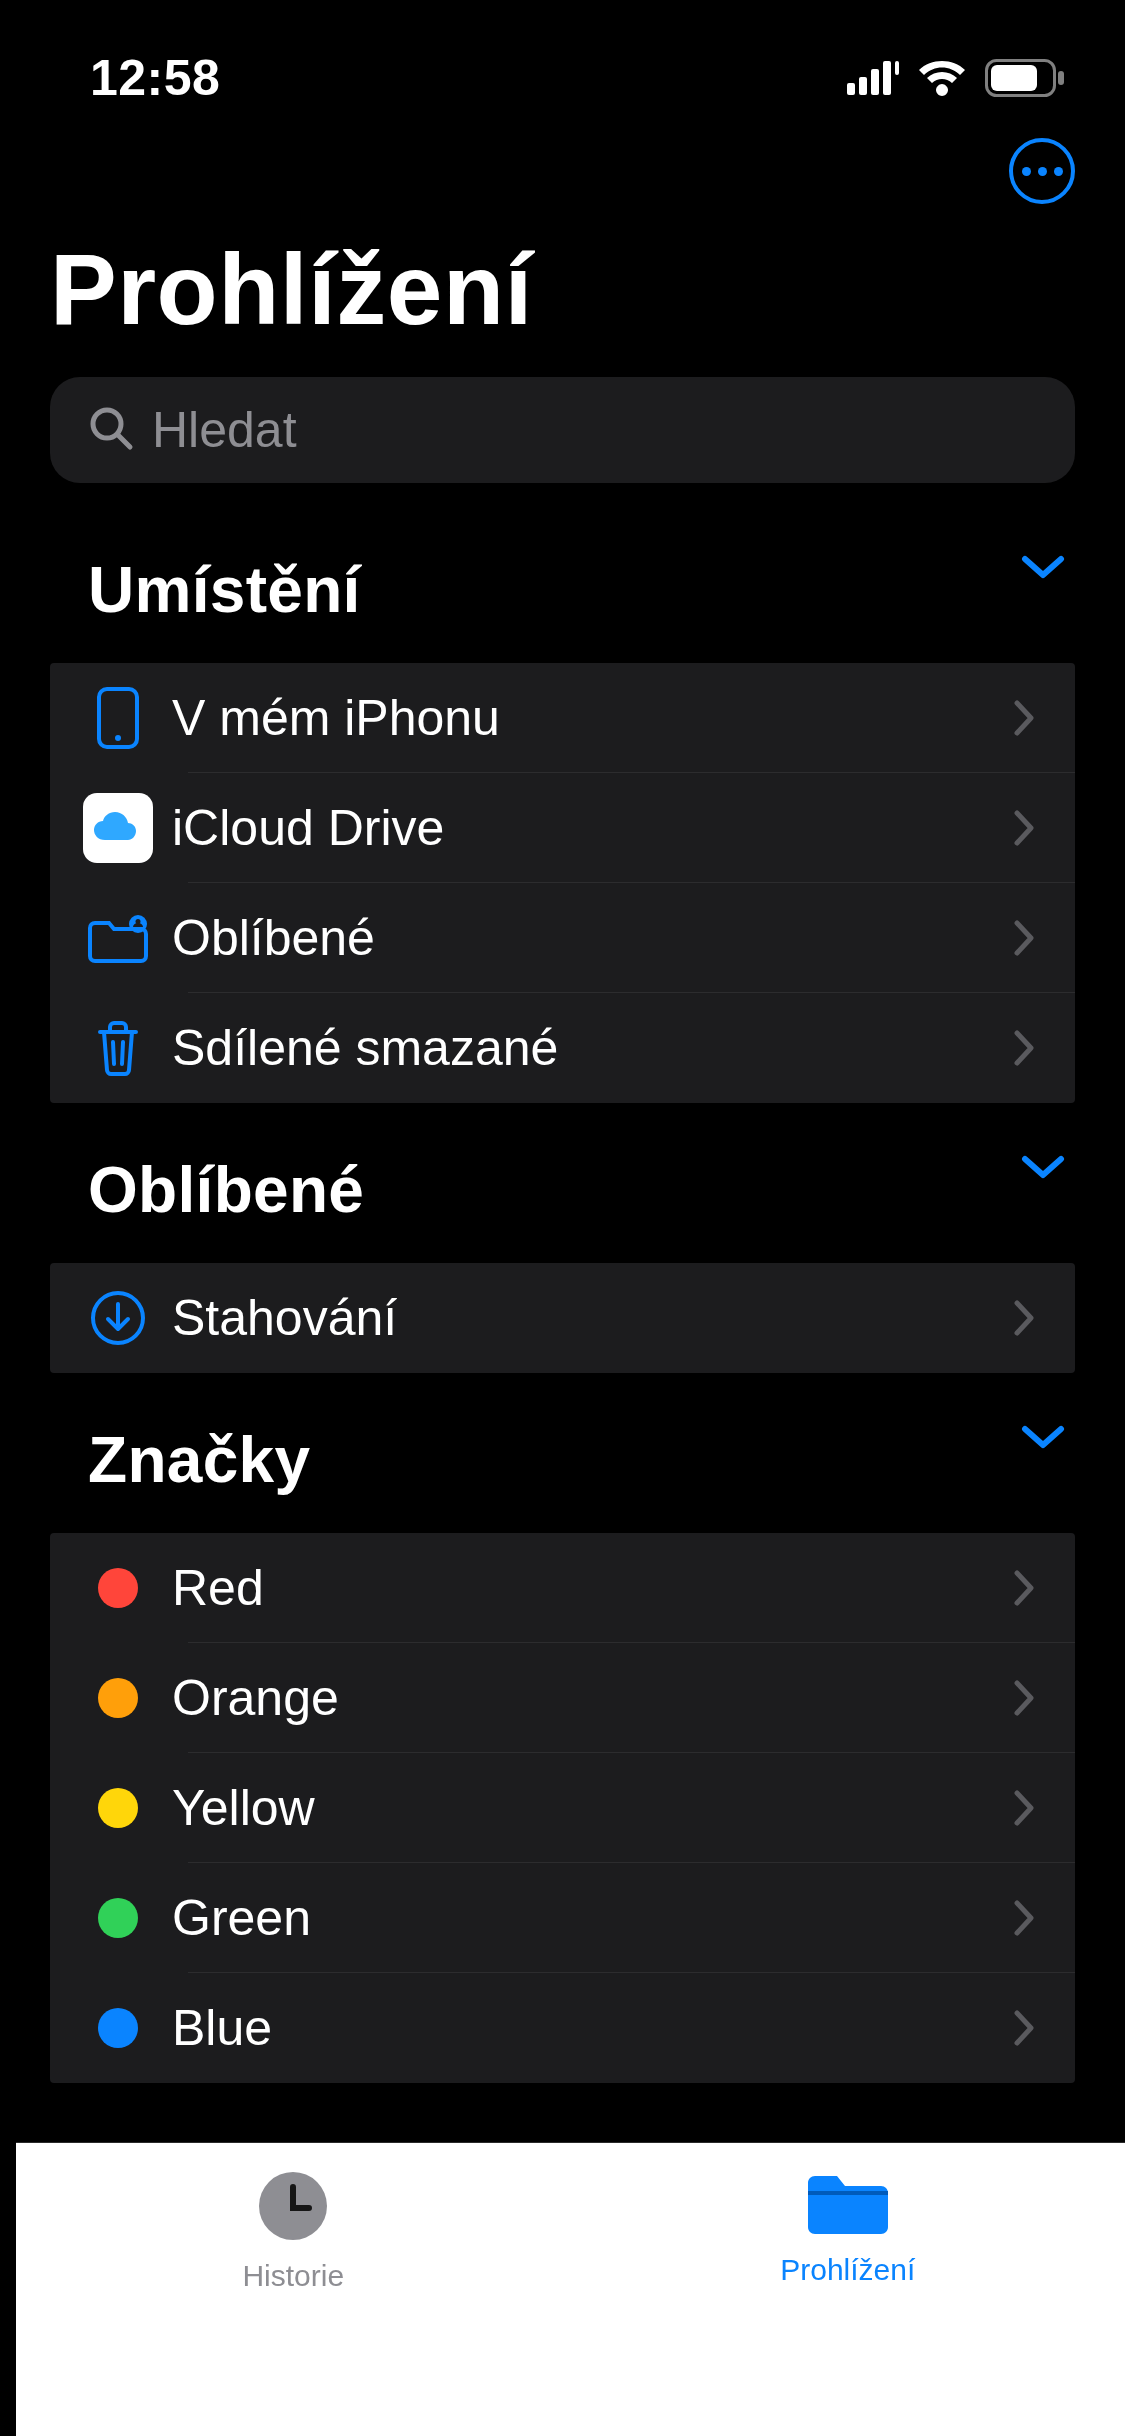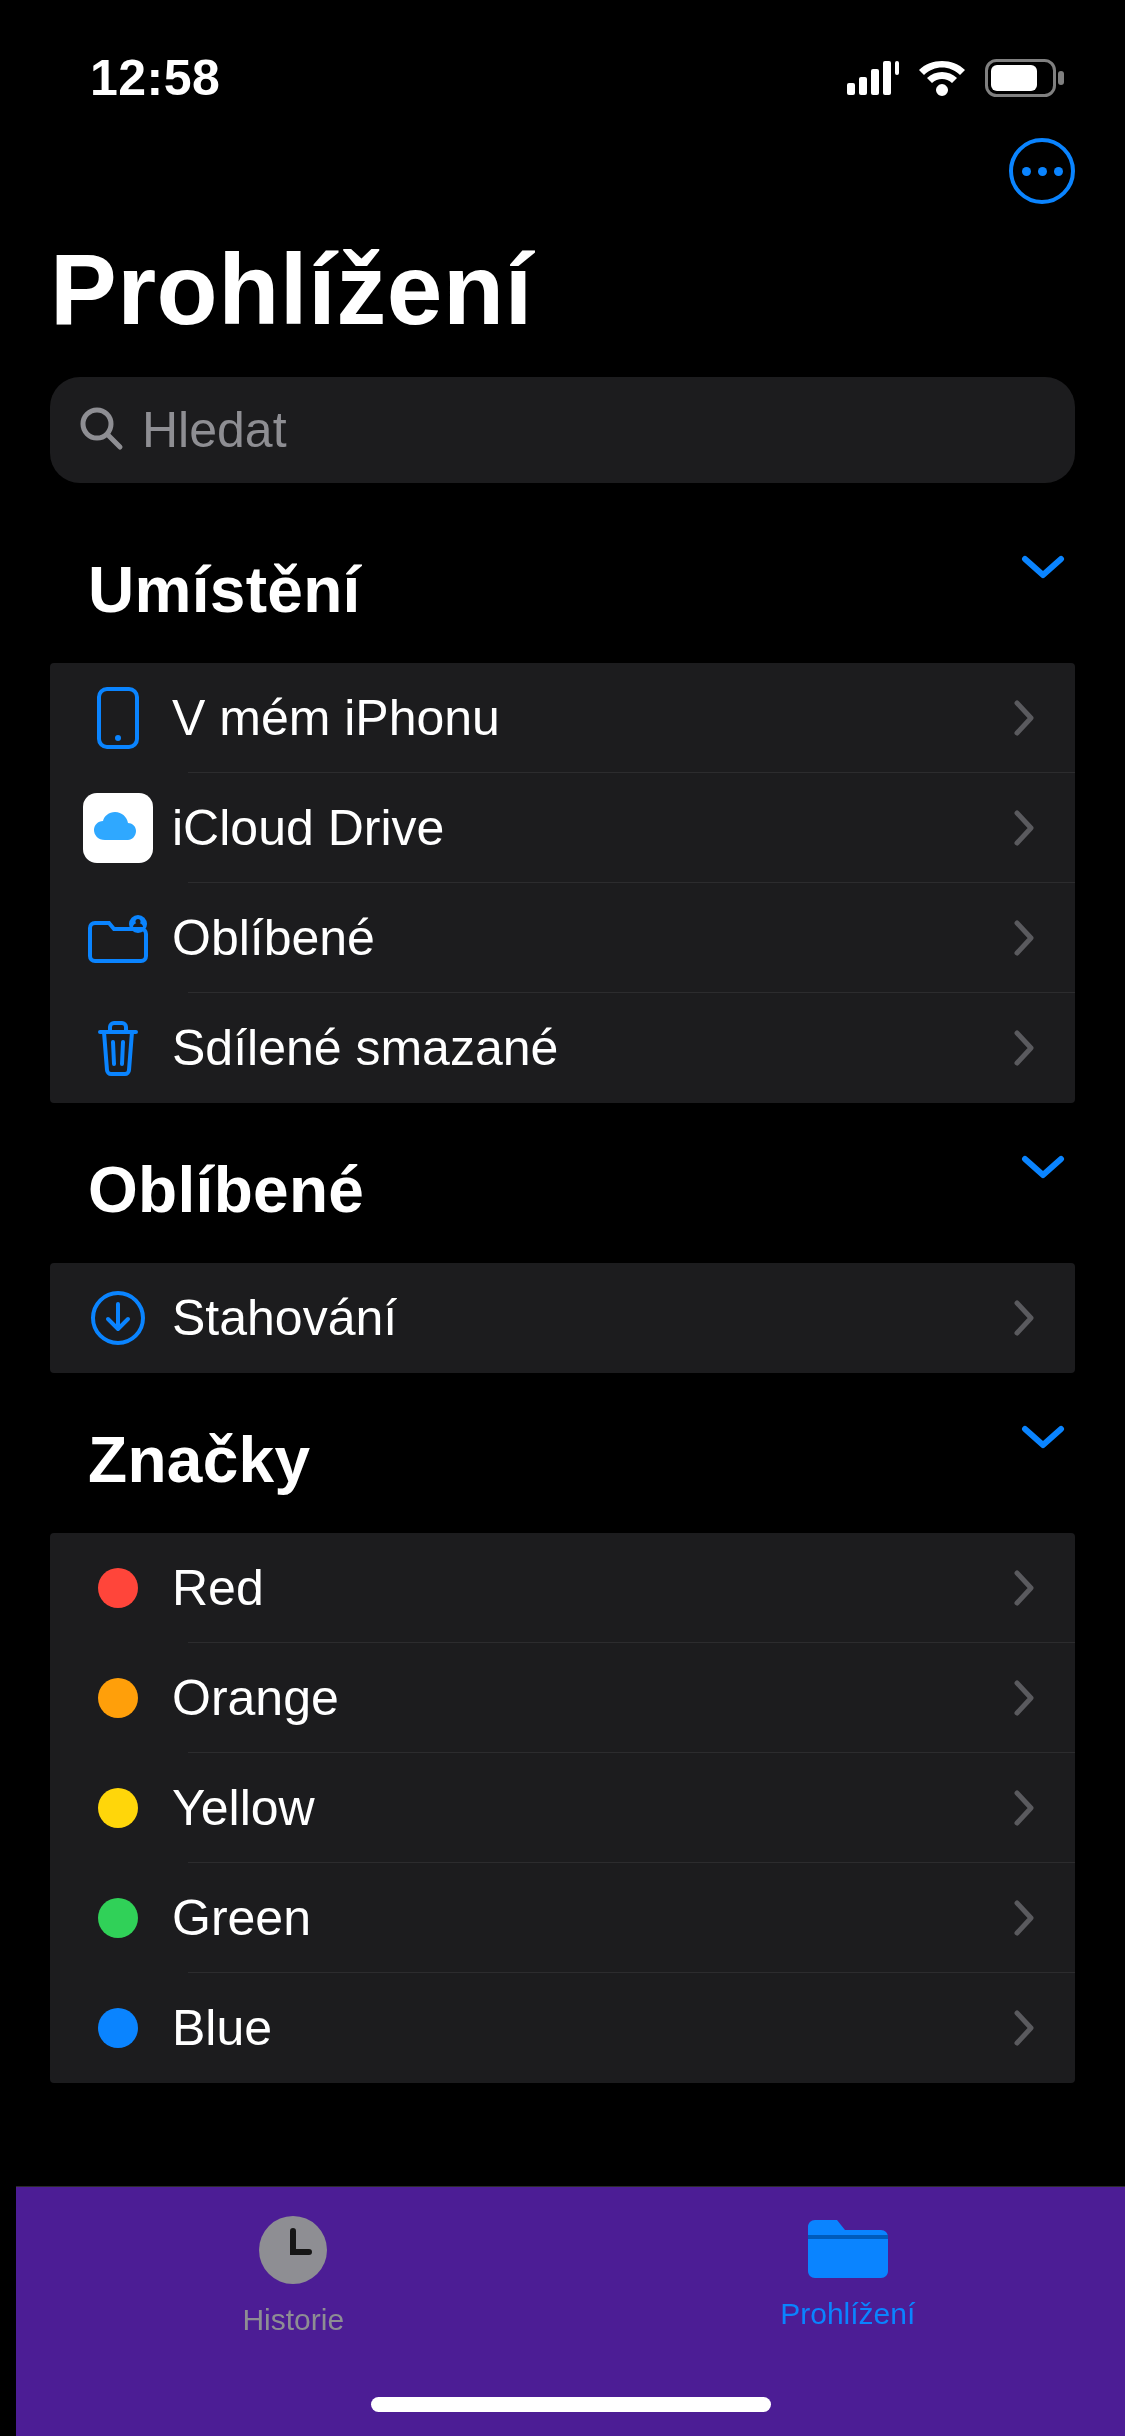--- a/index.html
+++ b/index.html
@@ -15,21 +15,21 @@
   
   .nav-row { display:flex; justify-content:flex-end; padding: 18px 50px 0 50px; }
   .more-btn { width:66px; height:66px; border:4.5px solid #0a84ff; border-radius:50%; display:flex; align-items:center; justify-content:center; }
   .more-btn .dots { display:flex; gap:7px;}
   .more-btn .dot { width:9px; height:9px; border-radius:50%; background:#0a84ff;}
 
   
   .large-title { font-size:100px; font-weight:700; padding: 28px 50px 0 50px; letter-spacing:0.5px;}
 
   
-  .search-wrap { margin: 30px 50px 0 50px; background:#1c1c1e; border-radius:30px; height:106px; display:flex; align-items:center; padding:0 28px; }
+  .search-wrap { margin: 30px 50px 0 50px; background:#1c1c1e; border-radius:30px; height:106px; display:flex; align-items:center; padding:0 38px; }
   .search-wrap svg { flex-shrink:0; margin-right:18px;}
   .search-ph { color:#8e8e93; font-size:50px;}
 
   
   .section-header { display:flex; justify-content:space-between; padding: 70px 60px 0 88px; }
   .section-header.tight { padding-top: 50px;}
   .section-title { font-size:64px; font-weight:700; letter-spacing:0.3px;}
   .sec-chevron svg { display:block;}
 
   
@@ -42,21 +42,21 @@
   .row:not(:last-child)::after{
     content:""; position:absolute; left:138px; right:0; bottom:0; height:1.5px; background:#2c2c2e;
   }
   .row.first::after{ left:138px;}
   .icloud-badge { width:70px; height:70px; background:#fff; border-radius:14px; display:flex; align-items:center; justify-content:center;}
 
   
   .tagdot { width:40px; height:40px; border-radius:50%; }
 
   
-  .tabbar { position:absolute; left:16px; right:0; bottom:0; height:250px; background:#4c1d95; border-top:1.5px solid #2a2a2a; display:flex;}
+  .tabbar { position:absolute; left:16px; right:0; bottom:0; height:294px; background:#ffffff; border-top:1.5px solid #2a2a2a; display:flex;}
   .tab { flex:1; display:flex; flex-direction:column; align-items:center; justify-content:flex-start; padding-top:24px; gap:10px;}
   .tab-label { font-size:30px; font-weight:500;}
   .tab.inactive .tab-label{ color:#8e8e93;}
   .tab.active .tab-label{ color:#0a84ff;}
 
   
   .home-ind { position:absolute; bottom:24px; left:50%; transform:translateX(-50%); width:400px; height:15px; background:#fff; border-radius:20px; }
 </style>
 </head>
 <body>

